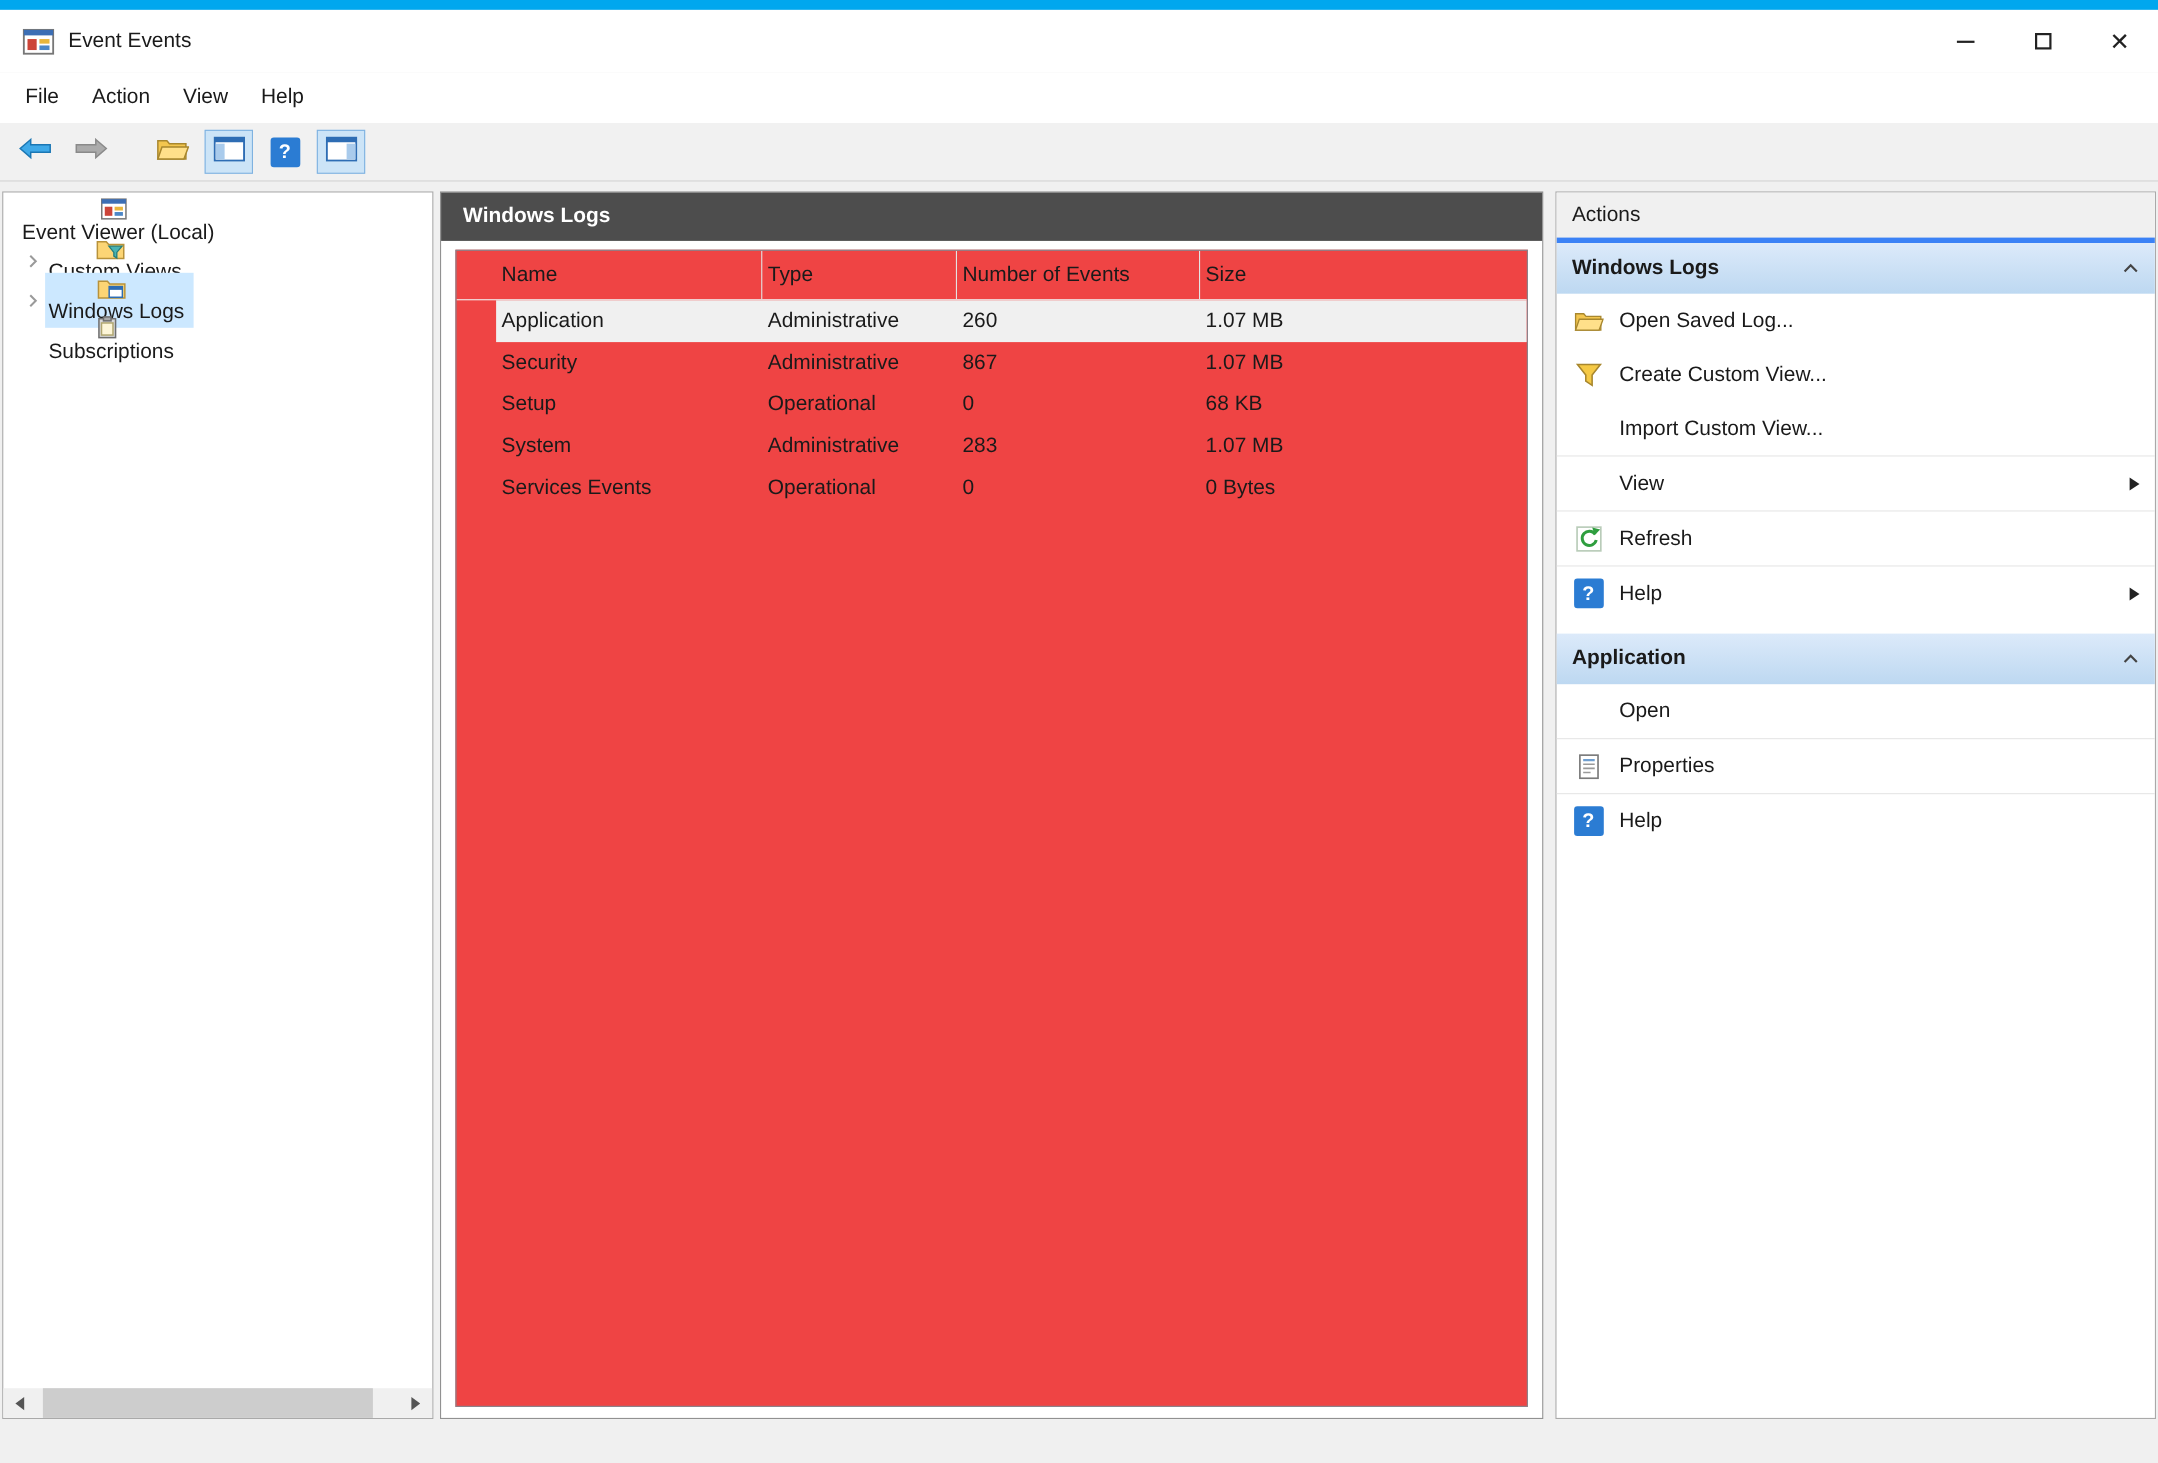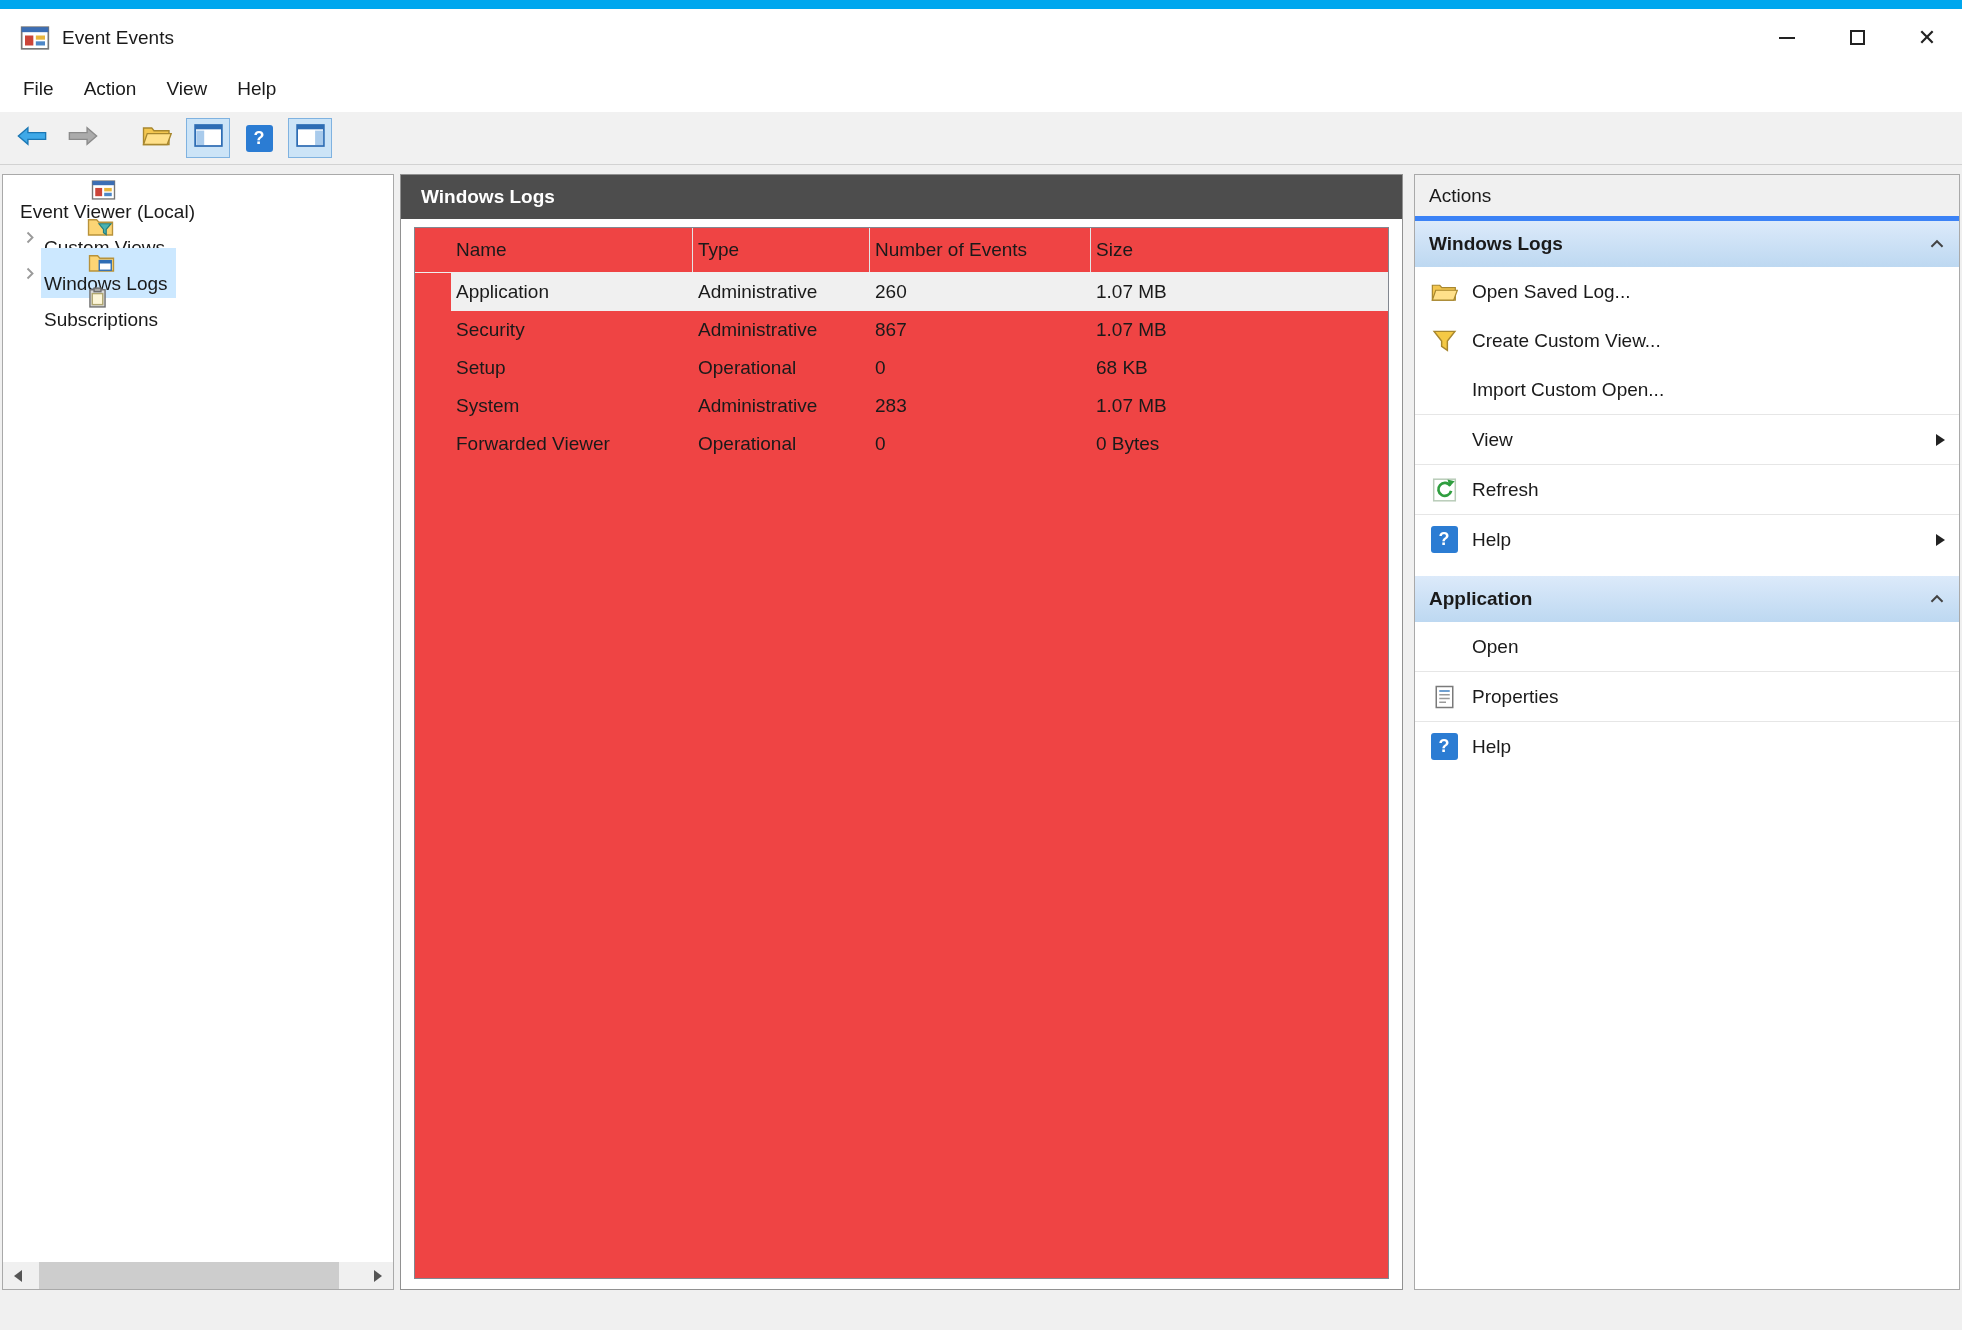--- a/index.html
+++ b/index.html
@@ -276,21 +276,21 @@
         <div class="cell">0</div>
         <div class="cell">68 KB</div>
       </div>
       <div class="lrow">
         <div class="cell">System</div>
         <div class="cell">Administrative</div>
         <div class="cell">283</div>
         <div class="cell">1.07 MB</div>
       </div>
       <div class="lrow">
-        <div class="cell">Forwarded Viewer</div>
+        <div class="cell">Services Events</div>
         <div class="cell">Operational</div>
         <div class="cell">0</div>
         <div class="cell">0 Bytes</div>
       </div>
     </div>
   </div>
 
   <div class="right-panel">
     <div class="actions-title">Actions</div>
 
@@ -315,21 +315,21 @@
       <div class="act-item">
         <span class="act-icon">
           <svg viewBox="0 0 16 15">
             <path d="M1.5 1.5 h13 L9.8 7.5 v5.8 l-3.6 -2.4 V7.5 Z" fill="#f5c945" stroke="#a8872e" stroke-width="0.9"></path>
           </svg>
         </span>
         <span class="act-label">Create Custom View...</span>
       </div>
       <div class="act-item">
         <span class="act-icon"></span>
-        <span class="act-label">Import Custom Open...</span>
+        <span class="act-label">Import Custom View...</span>
       </div>
       <div class="act-sep"></div>
       <div class="act-item">
         <span class="act-icon"></span>
         <span class="act-label">View</span>
         <span class="sub-arrow"></span>
       </div>
       <div class="act-sep"></div>
       <div class="act-item">
         <span class="act-icon">

